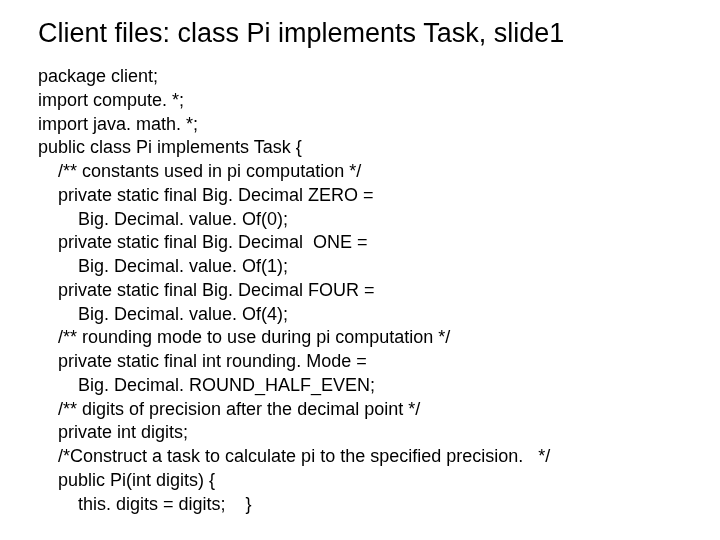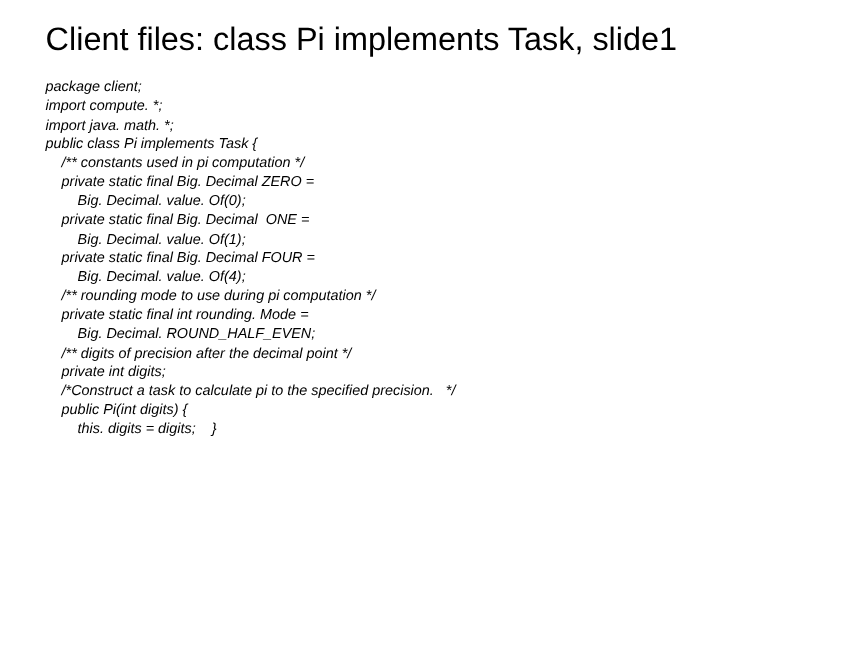--- a/index.html
+++ b/index.html
@@ -16,25 +16,24 @@
       padding: 18px 34px 10px 38px;
       box-sizing: border-box;
     }
     .title {
       font-size: 27px;
       font-weight: normal;
       margin: 0 0 16px 0;
       letter-spacing: 0;
     }
     .code {
-      font-size: 12px;
+      font-size: 18px;
       line-height: 1.32;
       white-space: pre;
       font-family: Arial, Helvetica, sans-serif;
-      font-style: italic;
     }
   </style>
 </head>
 <body>
 
 <div class="slide">
   <h1 class="title">Client files: class Pi implements Task, slide1</h1>
   <div class="code" id="code-block"><div>package client;</div><div>import compute. *;</div><div>import java. math. *;</div><div>public class Pi implements Task {</div><div>    /** constants used in pi computation */</div><div>    private static final Big. Decimal ZERO =</div><div>        Big. Decimal. value. Of(0);</div><div>    private static final Big. Decimal  ONE =</div><div>        Big. Decimal. value. Of(1);</div><div>    private static final Big. Decimal FOUR =</div><div>        Big. Decimal. value. Of(4);</div><div>    /** rounding mode to use during pi computation */</div><div>    private static final int rounding. Mode =</div><div>        Big. Decimal. ROUND_HALF_EVEN;</div><div>    /** digits of precision after the decimal point */</div><div>    private int digits;</div><div>    /*Construct a task to calculate pi to the specified precision.   */</div><div>    public Pi(int digits) {</div><div>        this. digits = digits;    }</div></div>
 </div>
 

